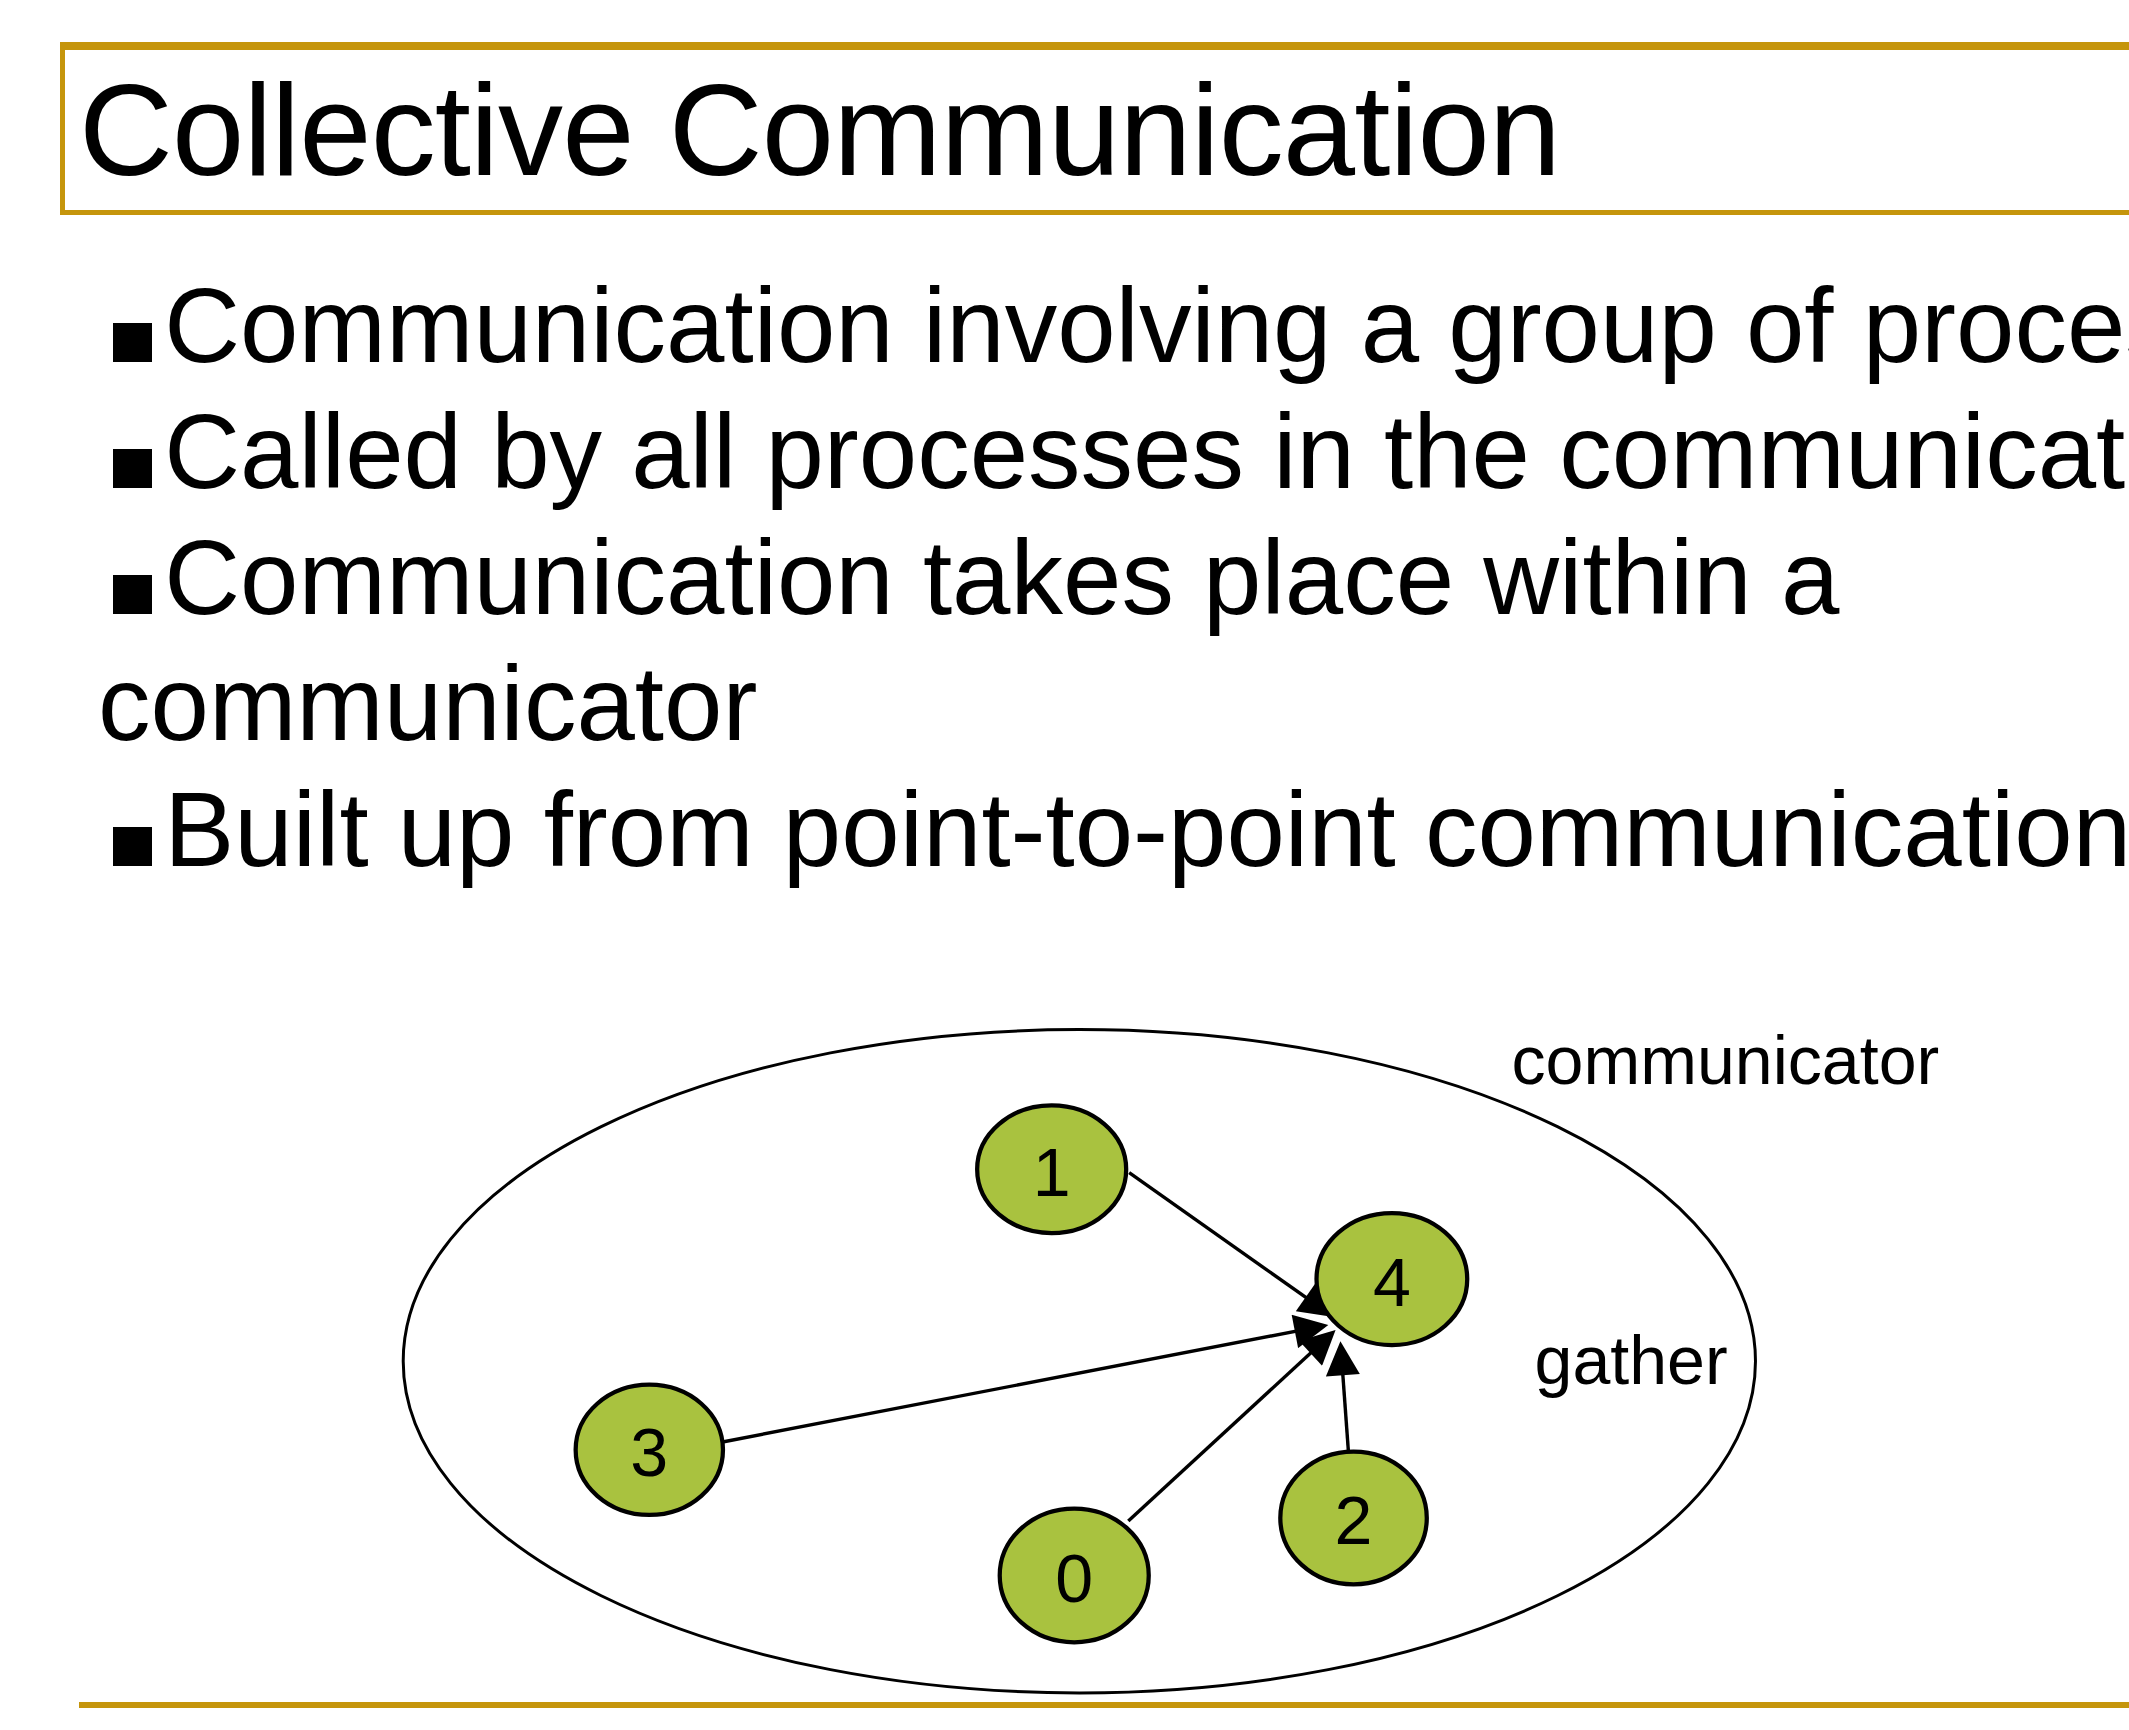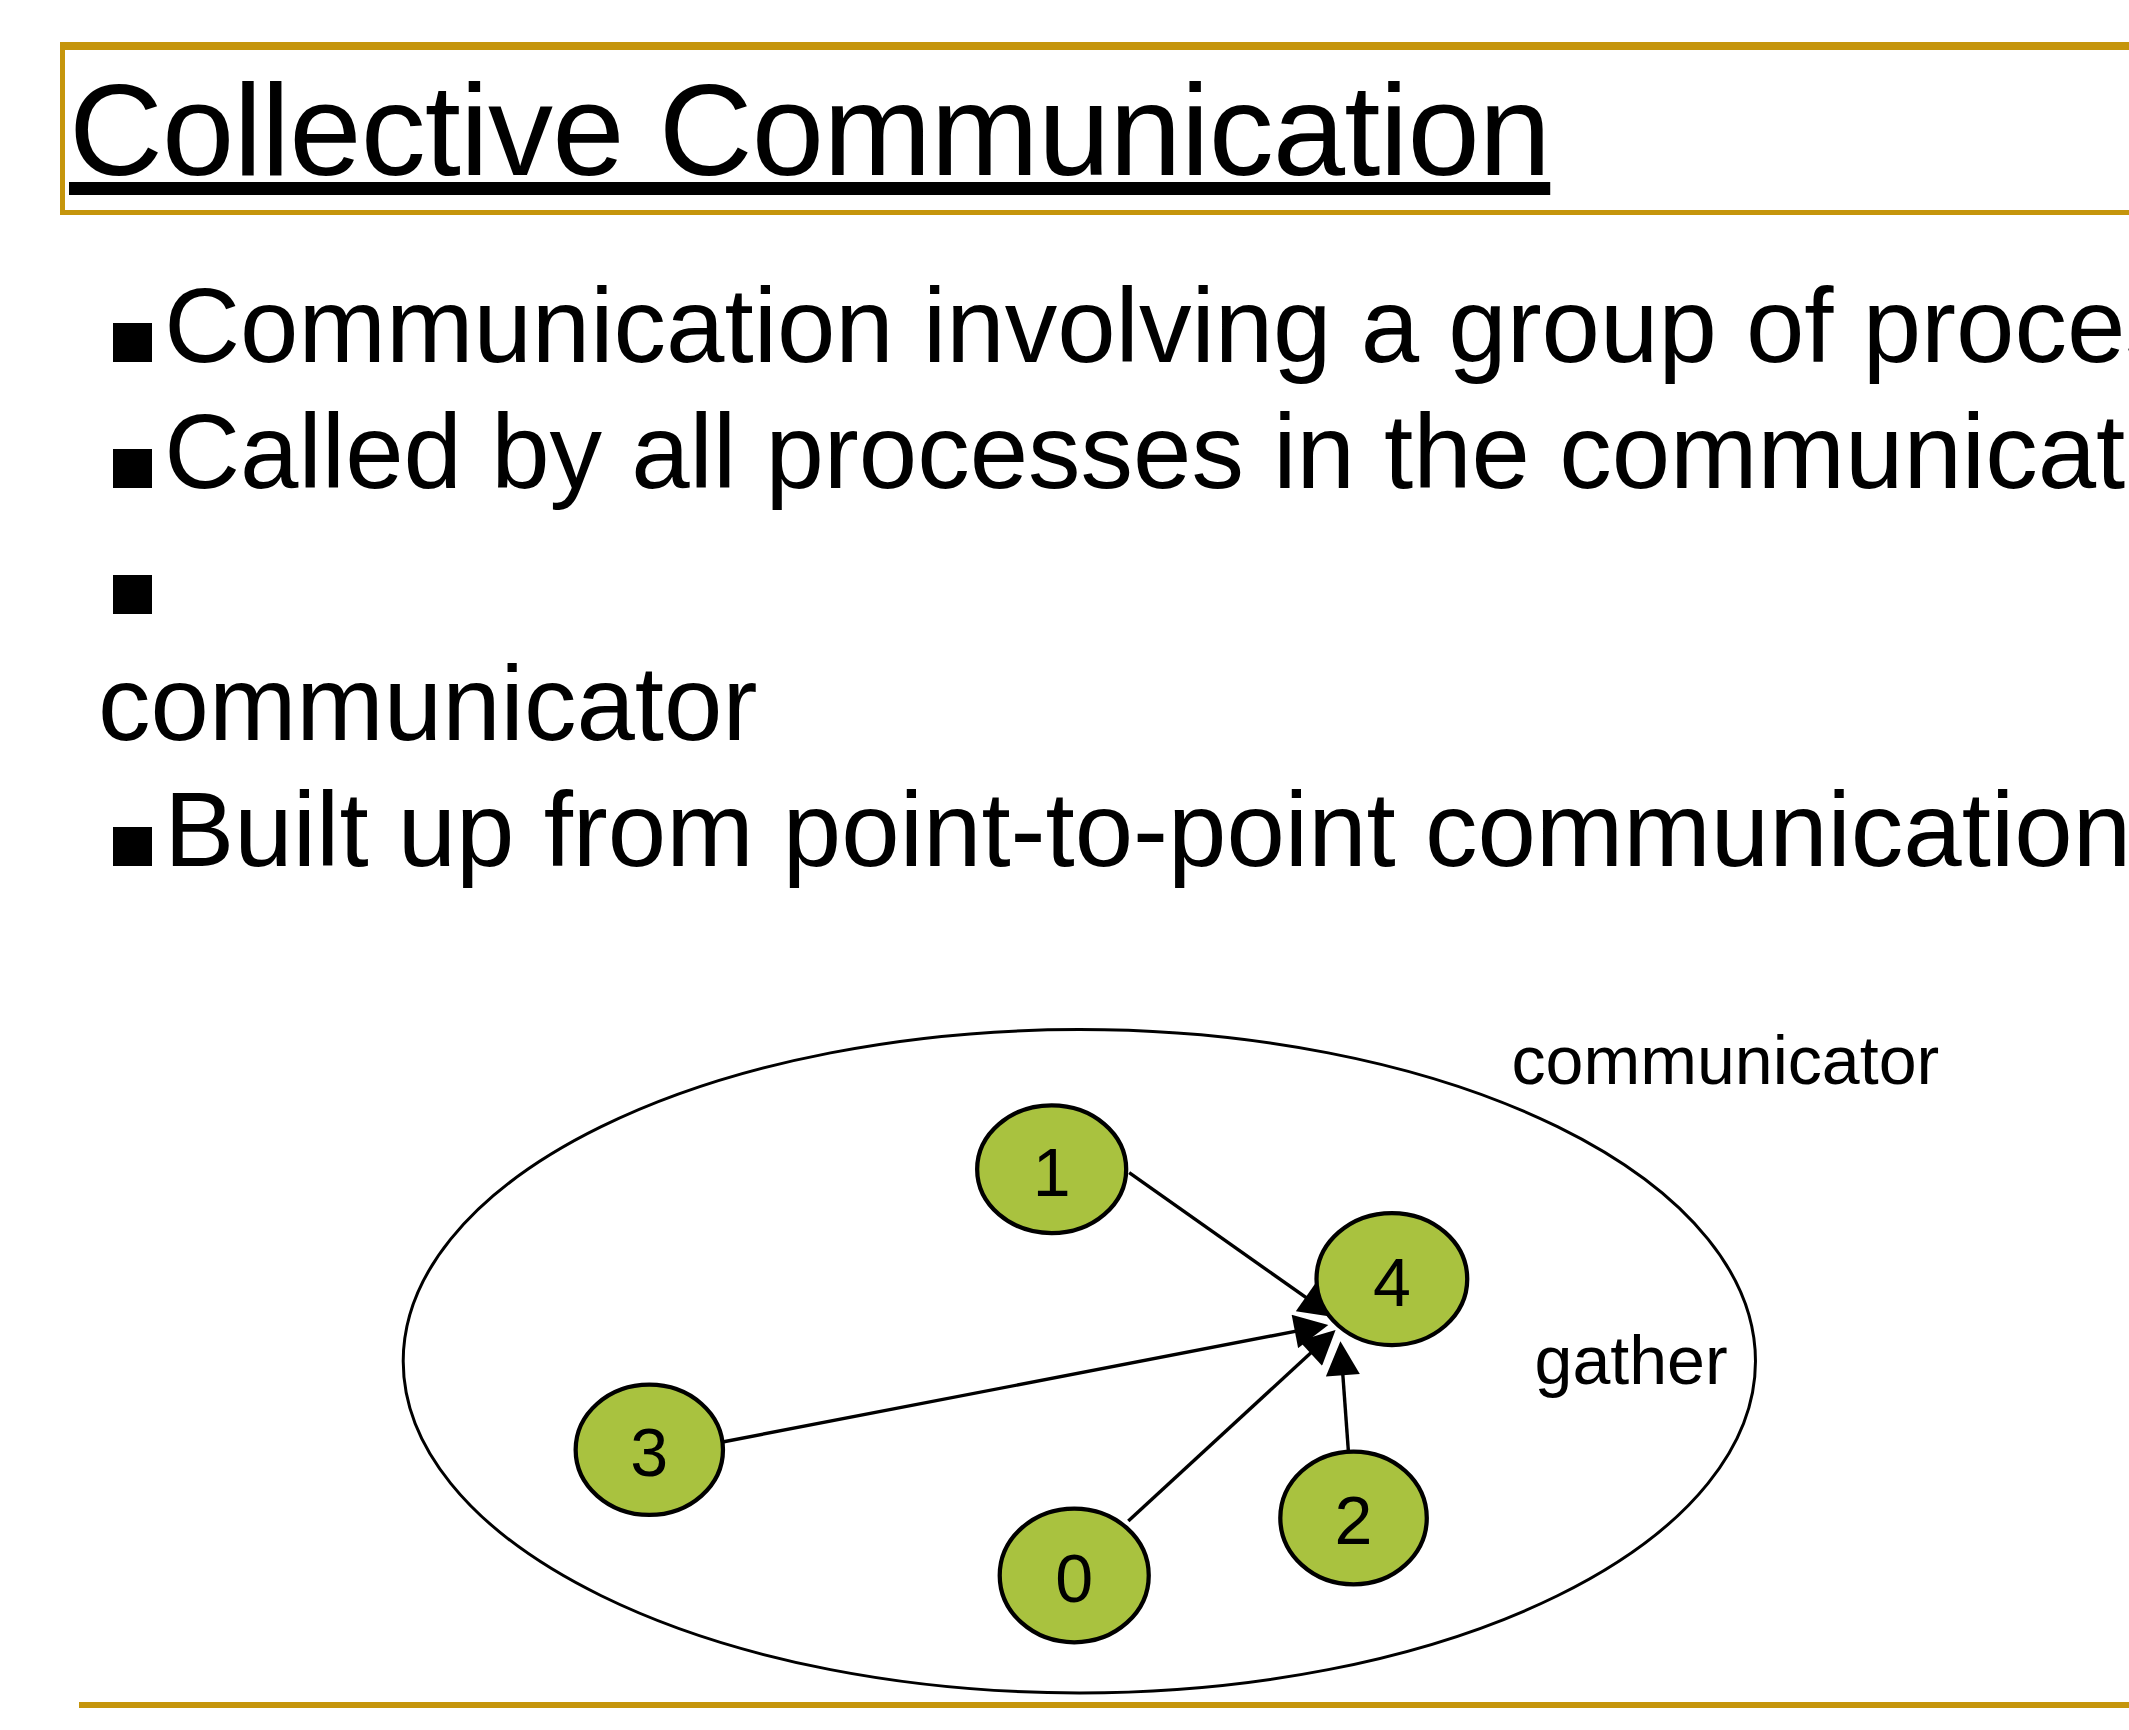--- a/index.html
+++ b/index.html
@@ -26,24 +26,23 @@
     box-sizing: border-box;
     border: 5.5px solid #C5950C;
     border-top-width: 8.5px;
     display: flex;
     align-items: center;
     background: #ffffff;
   }
   .title-text {
     font-size: 130px;
     line-height: 141px;
-    padding-left: 4px;
+    padding-left: 14px;
     white-space: nowrap;
     letter-spacing: -0.9px;
-    text-decoration: underline;
   }
   
   .bullets {
     position: absolute;
     left: 98px;
     top: 263px;
     width: 2334px;
   }
   .bullet-line {
     font-size: 105px;
@@ -98,21 +97,21 @@
   </div>
 
   <div class="bullets">
     <div class="bullet-line">
       <span class="bullet-marker"></span><span>Communication involving a group of processes</span>
     </div>
     <div class="bullet-line">
       <span class="bullet-marker"></span><span>Called by all processes in the communicator</span>
     </div>
     <div class="bullet-line">
-      <span class="bullet-marker"></span>
+      <span class="bullet-marker"></span><span>Communication takes place within a</span>
     </div>
     <div class="bullet-line">
       <span>communicator</span>
     </div>
     <div class="bullet-line">
       <span class="bullet-marker"></span><span>Built up from point-to-point communications</span>
     </div>
   </div>
 
   <svg class="diagram" viewBox="0 0 5726 4063">

